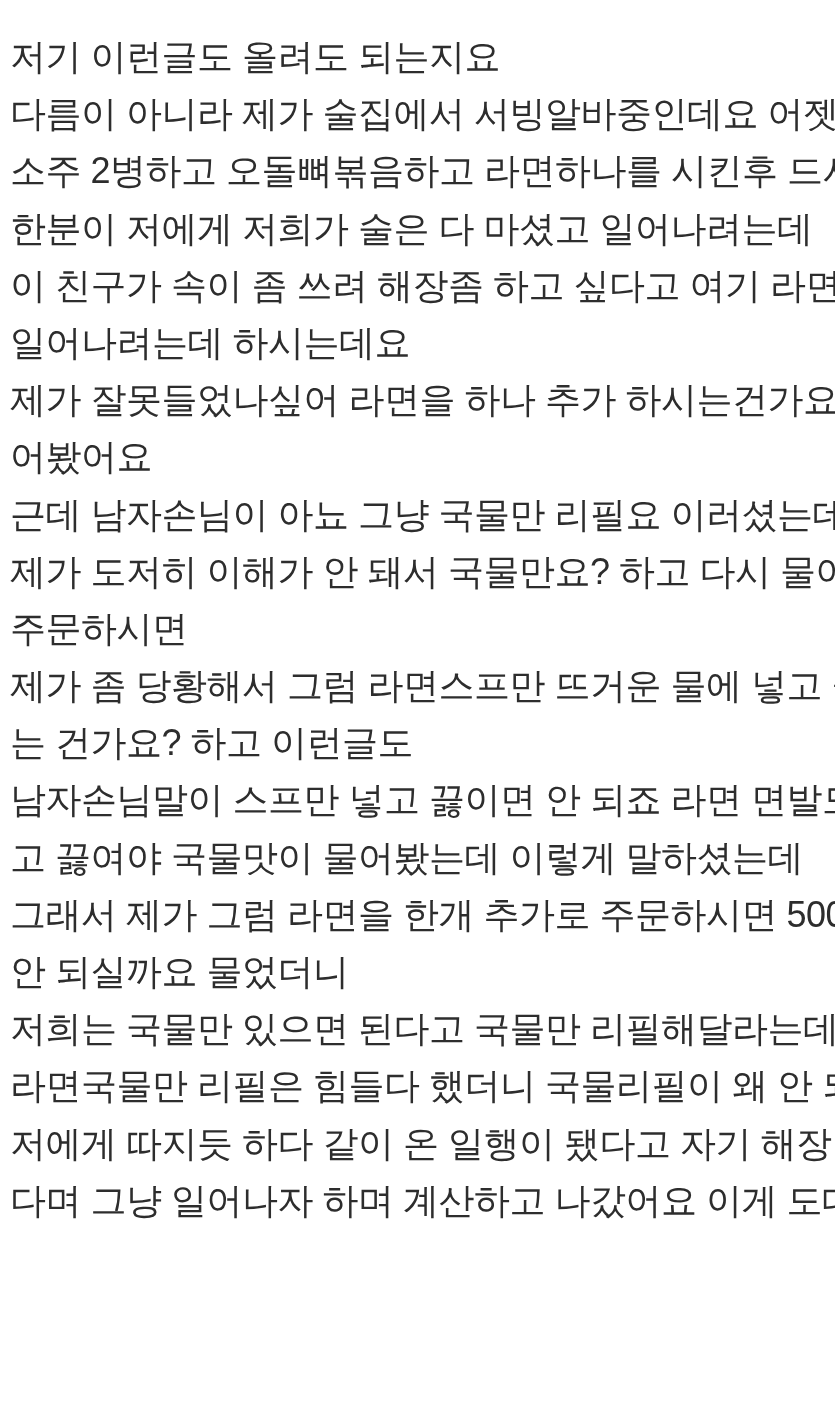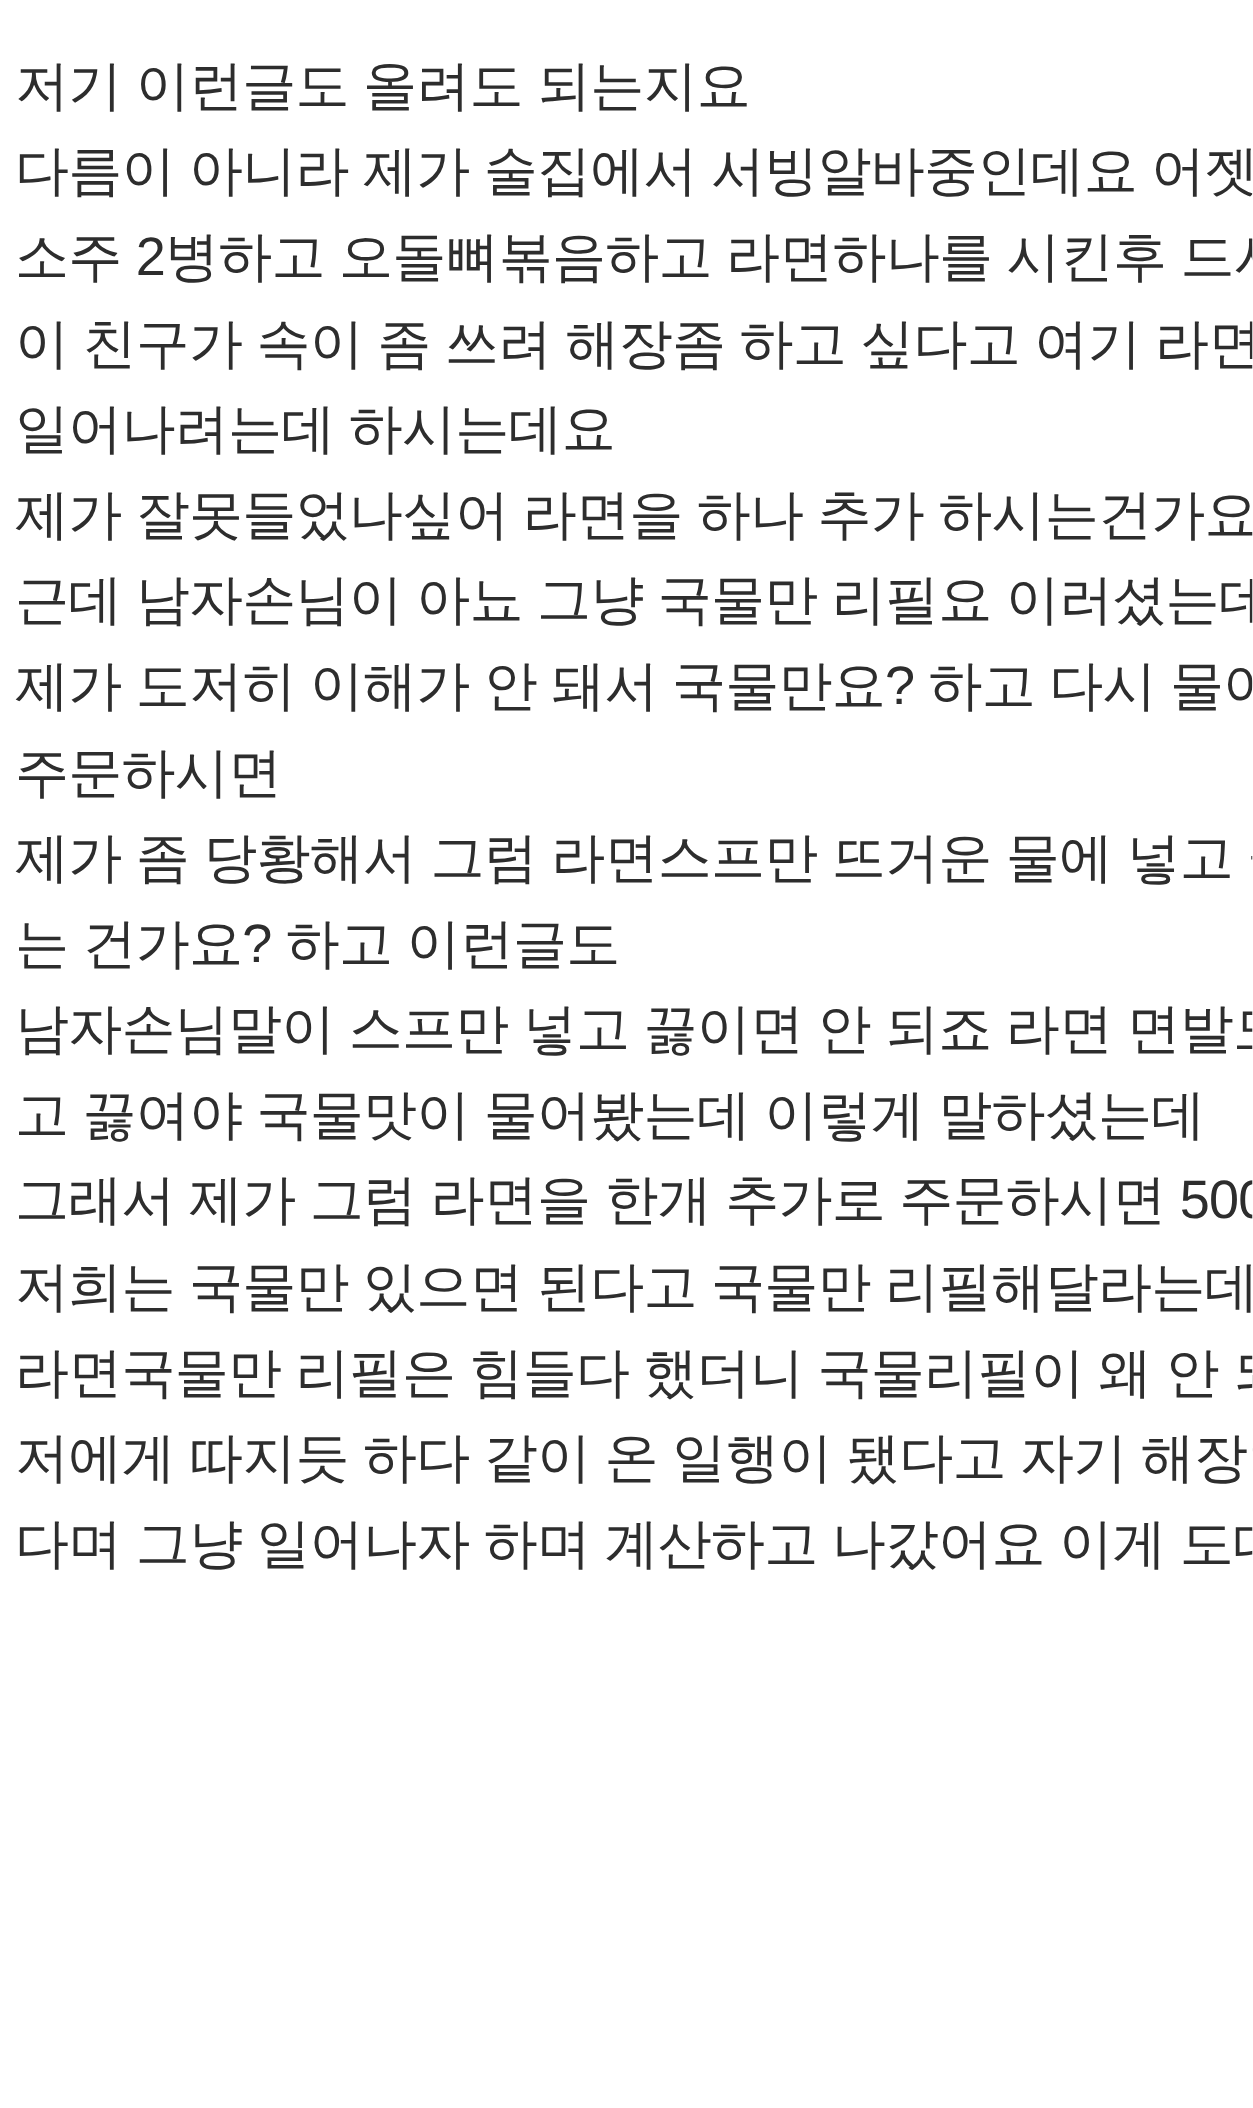--- a/index.html
+++ b/index.html
@@ -34,28 +34,31 @@
   }
 </style>
 </head>
 <body style="background: rgb(255, 255, 255);">
 
 <div class="post-body" style="color: rgb(45, 45, 45);">
 
 <div class="post-line">저기 이런글도 올려도 되는지요</div>
     <div class="post-line">다름이 아니라 제가 술집에서 서빙알바중인데요 어젯 저녁 20</div>
     <div class="post-line">소주 2병하고 오돌뼈볶음하고 라면하나를 시킨후 드시다 손님</div>
+    <div class="post-line">한분이 저에게 저희가 술은 다 마셨고 일어나려는데</div>
     <div class="post-line">이 친구가 속이 좀 쓰려 해장좀 하고 싶다고 여기 라면국물 좀 리</div>
     <div class="post-line">일어나려는데 하시는데요</div>
     <div class="post-line">제가 잘못들었나싶어 라면을 하나 추가 하시는건가요? 라고 물</div>
+    <div class="post-line">어봤어요</div>
     <div class="post-line">근데 남자손님이 아뇨 그냥 국물만 리필요 이러셨는데요</div>
     <div class="post-line">제가 도저히 이해가 안 돼서 국물만요? 하고 다시 물어봤는데 네</div>
     <div class="post-line">주문하시면</div>
     <div class="post-line">제가 좀 당황해서 그럼 라면스프만 뜨거운 물에 넣고 끓여달라</div>
     <div class="post-line">는 건가요? 하고 이런글도</div>
     <div class="post-line">남자손님말이 스프만 넣고 끓이면 안 되죠 라면 면발도 같이 넣</div>
     <div class="post-line">고 끓여야 국물맛이 물어봤는데 이렇게 말하셨는데</div>
     <div class="post-line">그래서 제가 그럼 라면을 한개 추가로 주문하시면 5000원인데</div>
+    <div class="post-line">안 되실까요 물었더니</div>
     <div class="post-line">저희는 국물만 있으면 된다고 국물만 리필해달라는데요 제가</div>
     <div class="post-line">라면국물만 리필은 힘들다 했더니 국물리필이 왜 안 되요?</div>
     <div class="post-line">저에게 따지듯 하다 같이 온 일행이 됐다고 자기 해장안해도 된</div>
     <div class="post-line">다며 그냥 일어나자 하며 계산하고 나갔어요 이게 도대체 무슨</div>
   </div>
 
 </body></html>

